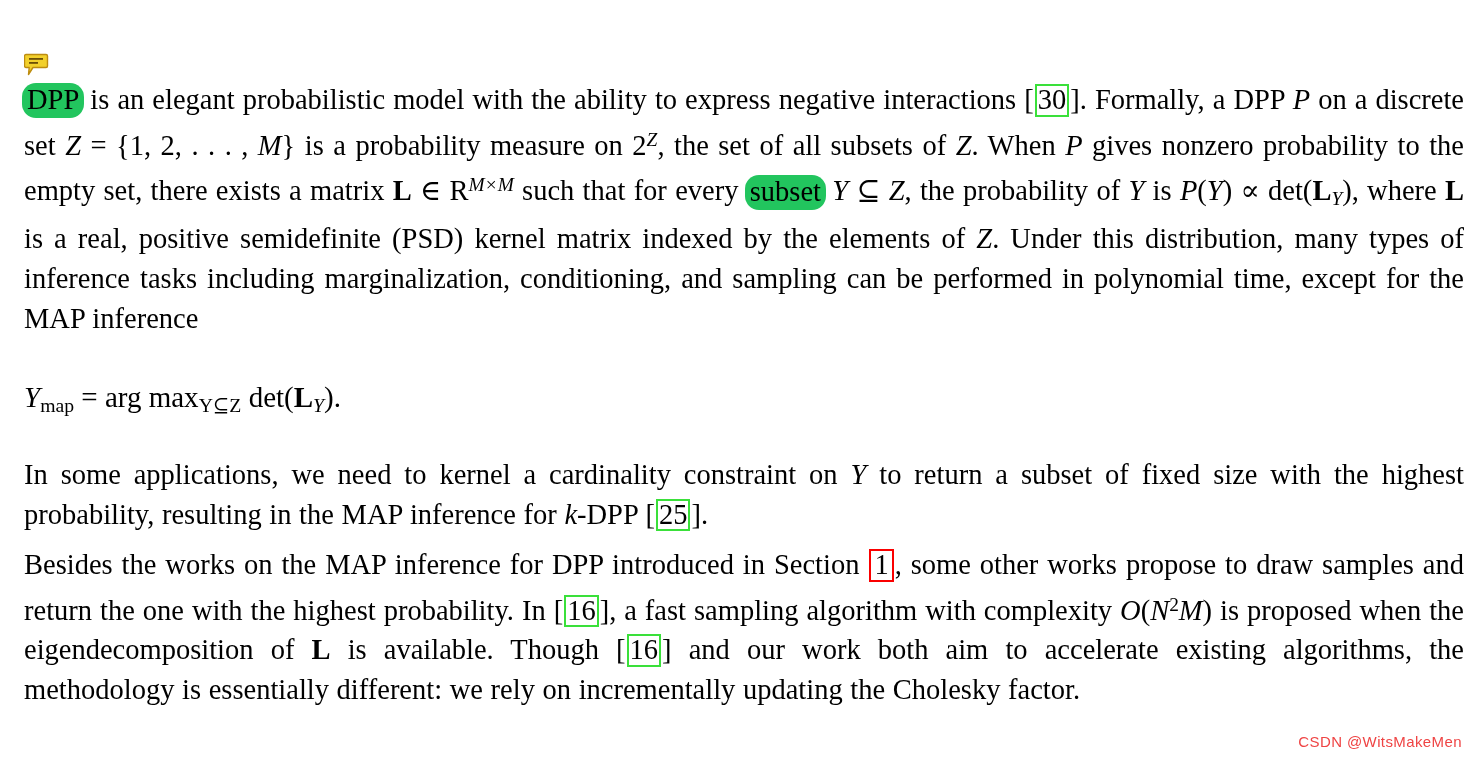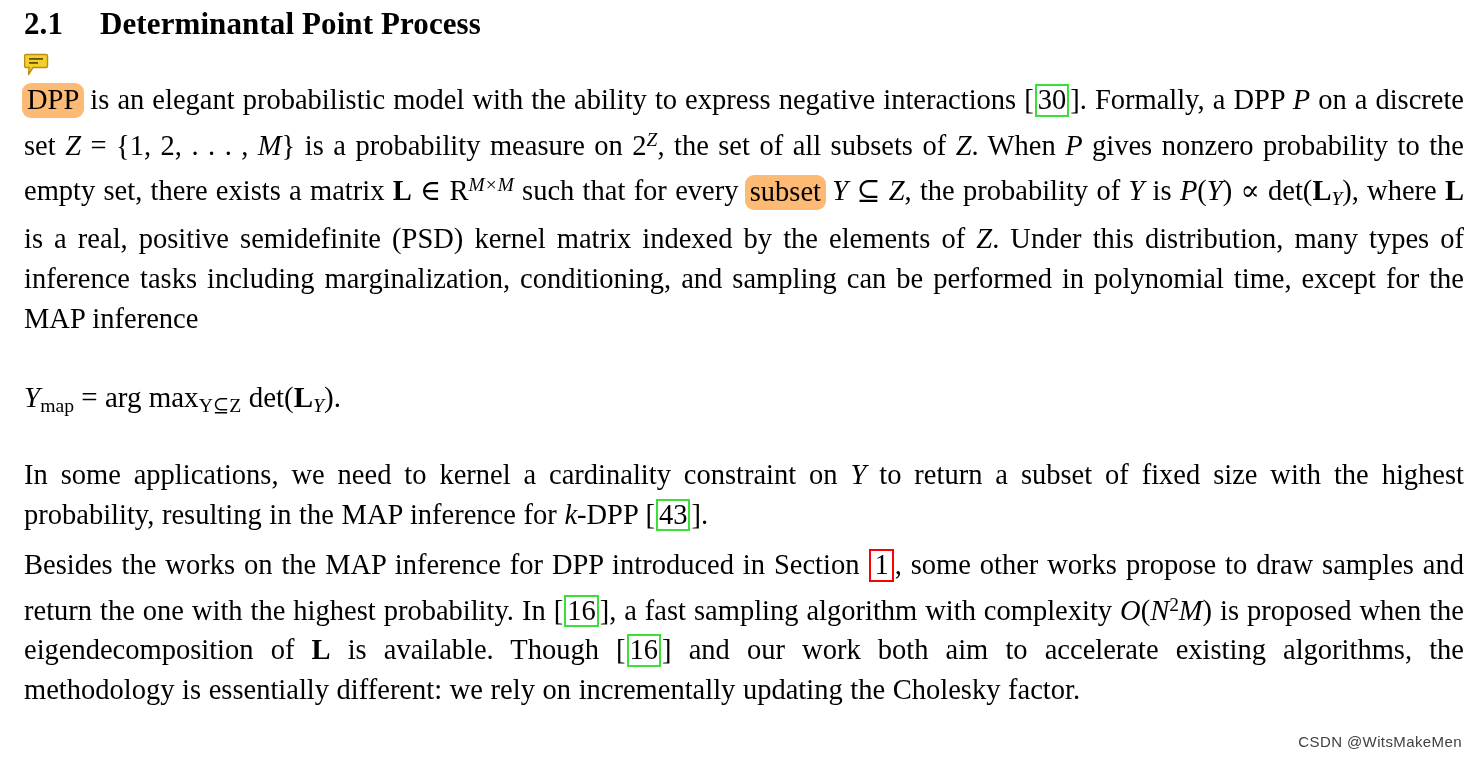--- a/index.html
+++ b/index.html
@@ -91,22 +91,22 @@
   }
   sup.msup-up {
     font-size: 0.68em;
     vertical-align: 0.48em;
     font-style: normal;
   }
   .op { font-style: normal; }
 
   
   .highlight {
-    background: #fdba74;
-    border-radius: 9px;
+    background: #22c55e;
+    border-radius: 14px;
     padding: 1px 5px 3px 5px;
     margin: 12px -2px;
     box-decoration-break: clone;
     -webkit-box-decoration-break: clone;
   }
 
   
   .link-box-green {
     border: 2px solid #3ae03a;
     padding: 0 1px;
@@ -131,49 +131,46 @@
     height: 24px;
   }
 
   
   .watermark {
     position: absolute;
     right: 18px;
     bottom: 8px;
     font-family: "Liberation Sans", "DejaVu Sans", sans-serif;
     font-size: 15px;
-    color: #404040;
+    color: #ef4444;
     letter-spacing: 0.4px;
     white-space: nowrap;
   }
 </style>
 </head>
 <body>
 
 <div class="page">
 
-  <div class="section-heading">
-    <span class="sec-num">2.1</span><span>Determinantal Point Process</span>
-  </div>
 
   <span class="comment-icon">
     <svg width="26" height="24" viewBox="0 0 26 24" xmlns="http://www.w3.org/2000/svg">
       <path d="M2 1.5 H22 A1.5 1.5 0 0 1 23.5 3 V13 A1.5 1.5 0 0 1 22 14.5 H9 L4.5 21.5 L5.2 14.5 H2 A1.5 1.5 0 0 1 0.5 13 V3 A1.5 1.5 0 0 1 2 1.5 Z" fill="#f2d02c" stroke="#bd8c10" stroke-width="1.4" stroke-linejoin="round"></path>
       <rect x="5" y="5" width="14" height="1.8" fill="#6b4f06"></rect>
       <rect x="5" y="9" width="9" height="1.8" fill="#6b4f06"></rect>
     </svg>
   </span>
 
   <div class="body-col">
 
     <p class="para p1"><span class="highlight">DPP</span><span> is an elegant probabilistic model with the ability to express negative interactions [</span><span class="link-box-green">30</span><span>]. Formally, a DPP </span><span class="cal">P</span><span> on a discrete set </span><span class="mi">Z</span><span> = {1, 2, . . . , </span><span class="mi">M</span><span>} is a probability measure on 2</span><sup class="msup">Z</sup><span>, the set of all subsets of </span><span class="mi">Z</span><span>. When </span><span class="cal">P</span><span> gives nonzero probability to the empty set, there exists a matrix </span><span class="mbf">L</span><span> ∈ </span><span class="bb">R</span><sup class="msup">M×M</sup><span> such that for every </span><span class="highlight">subset</span><span> </span><span class="mi">Y</span><span> ⊆ </span><span class="mi">Z</span><span>, the probability of </span><span class="mi">Y</span><span> is </span><span class="cal">P</span><span>(</span><span class="mi">Y</span><span>) ∝ det(</span><span class="mbf">L</span><sub class="msub">Y</sub><span>), where </span><span class="mbf">L</span><span> is a real, positive semidefinite (PSD) kernel matrix indexed by the elements of </span><span class="mi">Z</span><span>.  Under this distribution, many types of inference tasks including marginalization, conditioning, and sampling can be performed in polynomial time, except for the MAP inference</span></p>
 
     <div class="equation"><span class="mi">Y</span><sub class="msub-up">map</sub><span> = </span><span class="op">arg max</span><sub class="msub-up">Y⊆Z</sub><span class="op"> det(</span><span class="mbf">L</span><sub class="msub">Y</sub><span>).</span></div>
 
-    <p class="para p2"><span>In some applications, we need to kernel a cardinality constraint on </span><span class="mi">Y</span><span> to return a subset of fixed size with the highest probability, resulting in the MAP inference for </span><span class="mi">k</span><span>-DPP [</span><span class="link-box-green">43</span><span>].</span></p>
+    <p class="para p2"><span>In some applications, we need to kernel a cardinality constraint on </span><span class="mi">Y</span><span> to return a subset of fixed size with the highest probability, resulting in the MAP inference for </span><span class="mi">k</span><span>-DPP [</span><span class="link-box-green">25</span><span>].</span></p>
 
     <p class="para p3"><span>Besides the works on the MAP inference for DPP introduced in Section </span><span class="link-box-red">1</span><span>, some other works propose to draw samples and return the one with the highest probability. In [</span><span class="link-box-green">16</span><span>], a fast sampling algorithm with complexity </span><span class="mi">O</span><span>(</span><span class="mi">N</span><sup class="msup-up">2</sup><span class="mi">M</span><span>) is proposed when the eigendecomposition of </span><span class="mbf">L</span><span> is available. Though [</span><span class="link-box-green">16</span><span>] and our work both aim to accelerate existing algorithms, the methodology is essentially different: we rely on incrementally updating the Cholesky factor.</span></p>
 
   </div>
 
   <div class="watermark">CSDN @WitsMakeMen</div>
 
 </div>
 
 </body></html>

